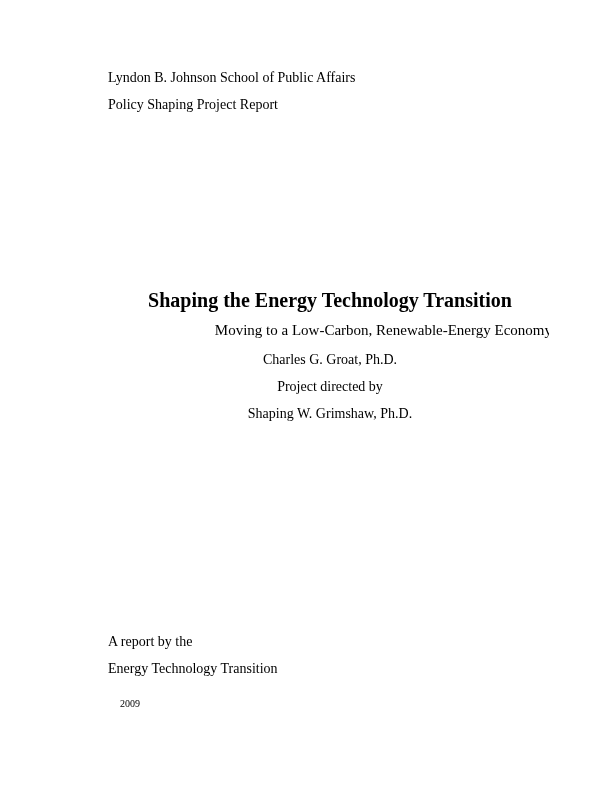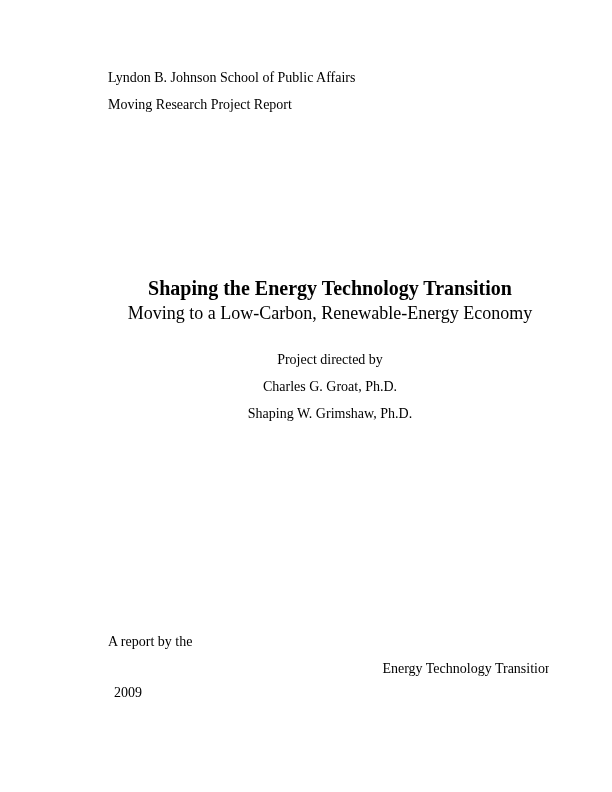--- a/index.html
+++ b/index.html
@@ -26,61 +26,62 @@
 
   .body-line {
     margin: 0 0 13px 0;
     font-size: 14px;
     line-height: 14px;
     white-space: nowrap;
   }
   .header-block   { top: 71px; }
   .title-block    { top: 278px; }
   .doc-title {
-    margin: 0;
+    margin: 12px;
     font-size: 20px;
     line-height: 20px;
     font-weight: bold;
     white-space: nowrap;
   }
   .doc-subtitle {
     margin: 7px 0 8px 0;
-    font-size: 18px;
+    font-size: 15px;
     line-height: 16px;
     white-space: nowrap;
+    text-align: right;
   }
   .directors-block { top: 353px; }
   .footer-block    { top: 635px; }
   .footer-year {
-    margin: 6px;
-    font-size: 14px;
+    margin: 12px;
+    font-size: 10px;
     line-height: 14px;
     white-space: nowrap;
   }
 </style>
 </head>
 <body>
 
 <div class="page">
 
   <div class="block left-align header-block">
     <p class="body-line">Lyndon B. Johnson School of Public Affairs</p>
-    <p class="body-line">Moving Research Project Report</p>
+    <p class="body-line">Policy Shaping Project Report</p>
   </div>
 
   <div class="block centered title-block">
     <p class="doc-title">Shaping the Energy Technology Transition</p>
     <p class="doc-subtitle">Moving to a Low-Carbon, Renewable-Energy Economy</p>
   </div>
 
   <div class="block centered directors-block">
+    <p class="body-line">Charles G. Groat, Ph.D.</p>
     <p class="body-line">Project directed by</p>
-    <p class="body-line">Charles G. Groat, Ph.D.</p>
     <p class="body-line">Shaping W. Grimshaw, Ph.D.</p>
   </div>
 
   <div class="block left-align footer-block">
     <p class="body-line">A report by the</p>
-    <p class="body-line" style="margin-bottom:10px;text-align:right;">Energy Technology Transition</p>
+    <p class="body-line" style="margin-bottom:21px;">Energy Technology Transition</p>
     <p class="footer-year">2009</p>
   </div>
 
 </div>
 
 </body></html>

